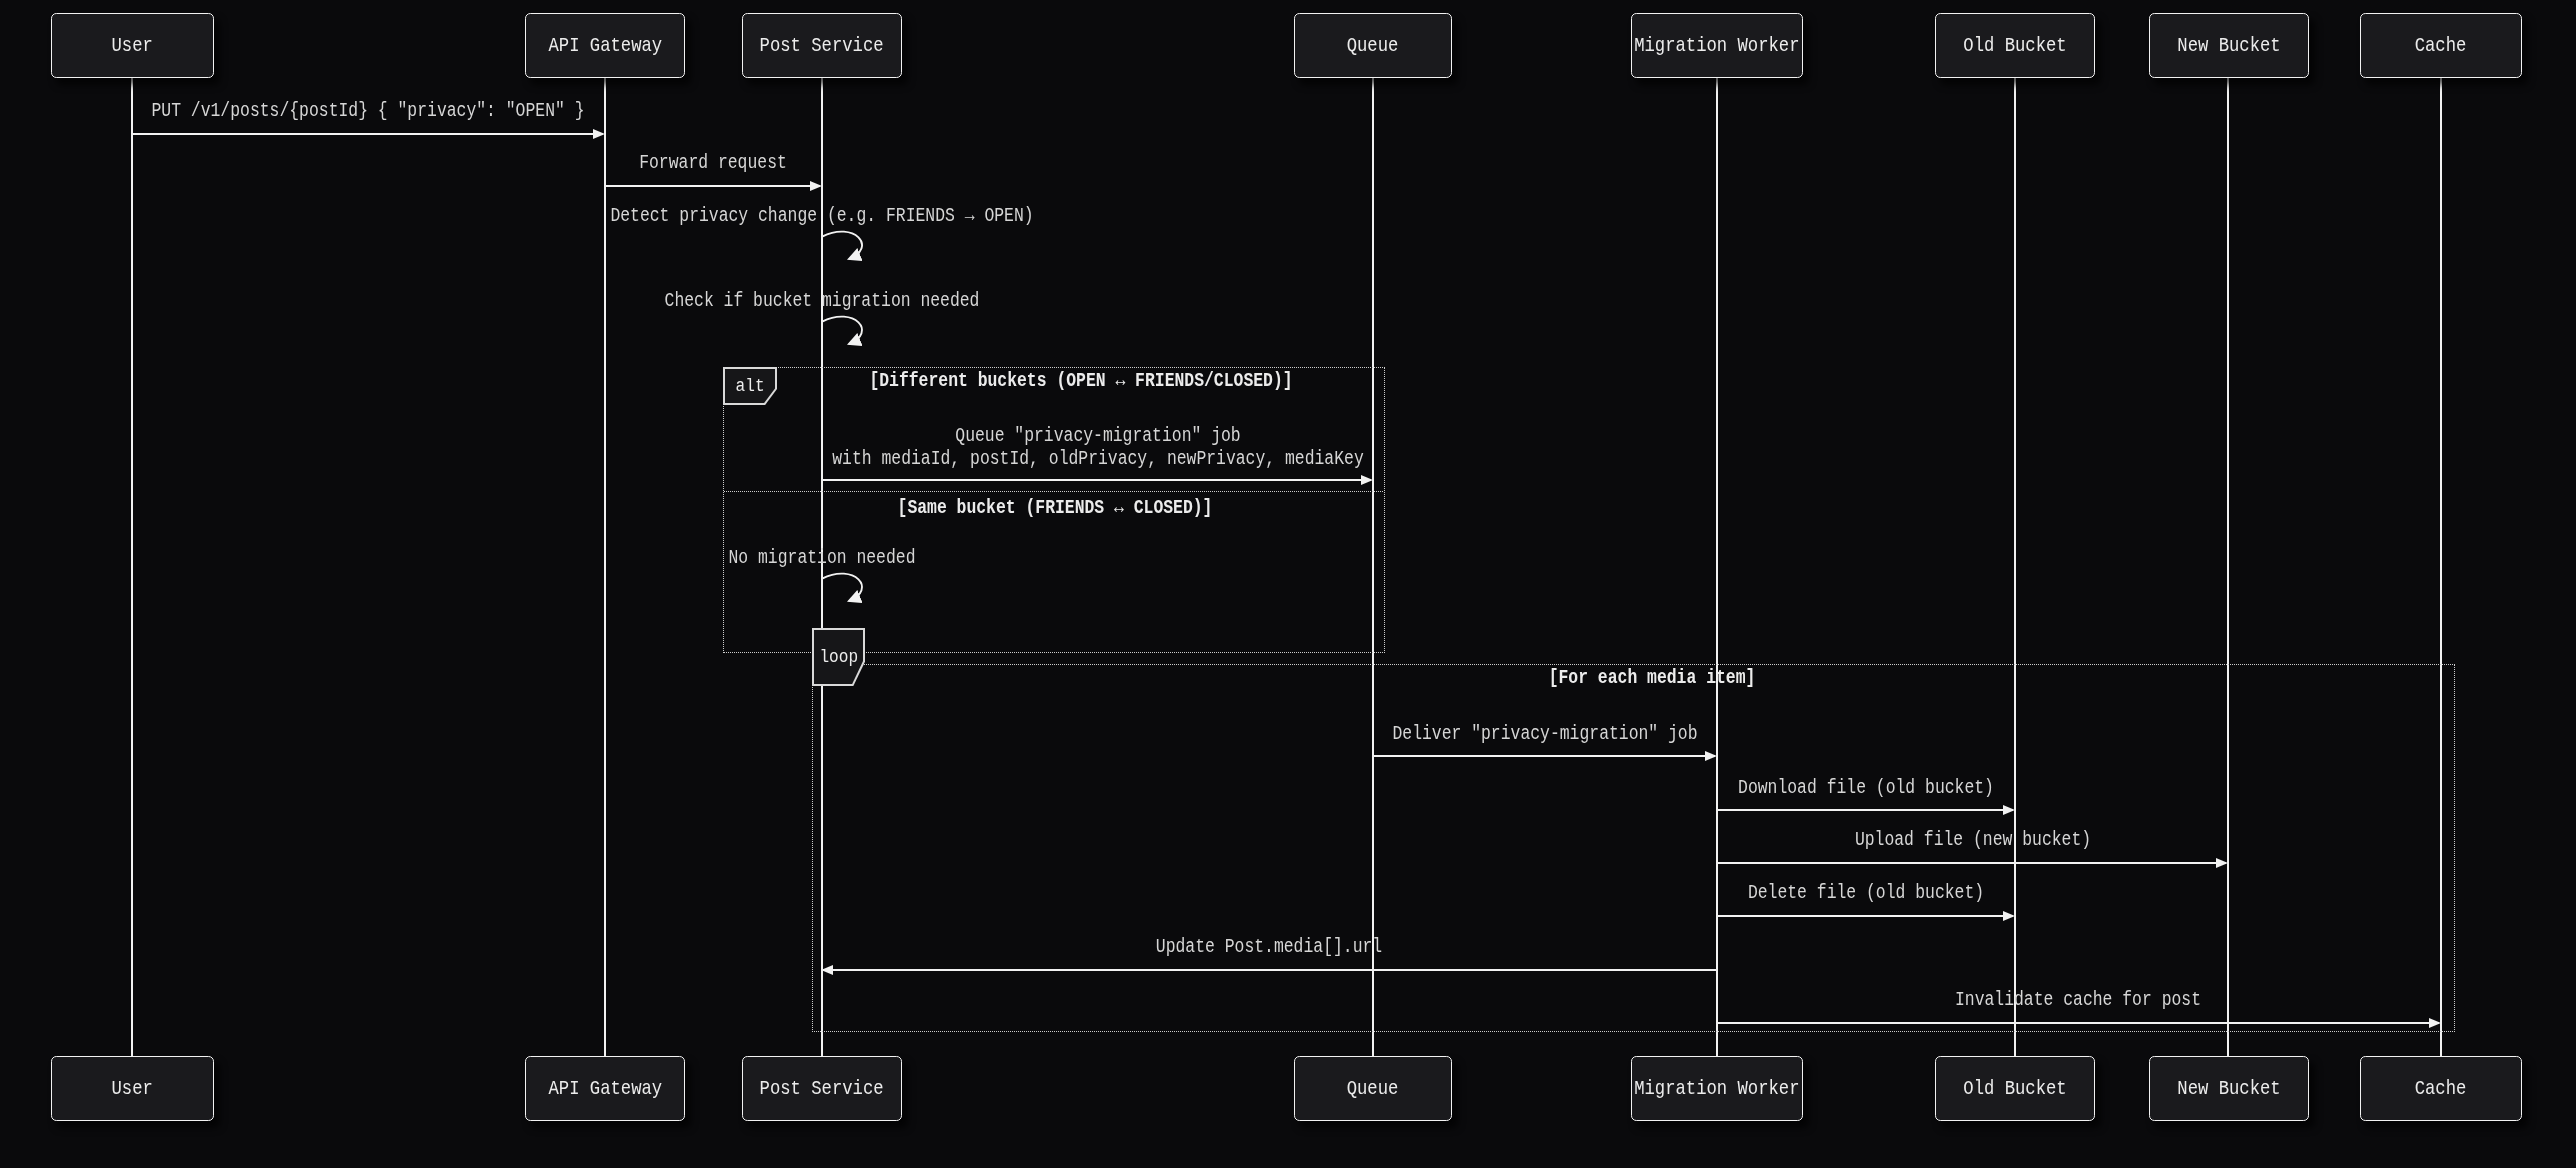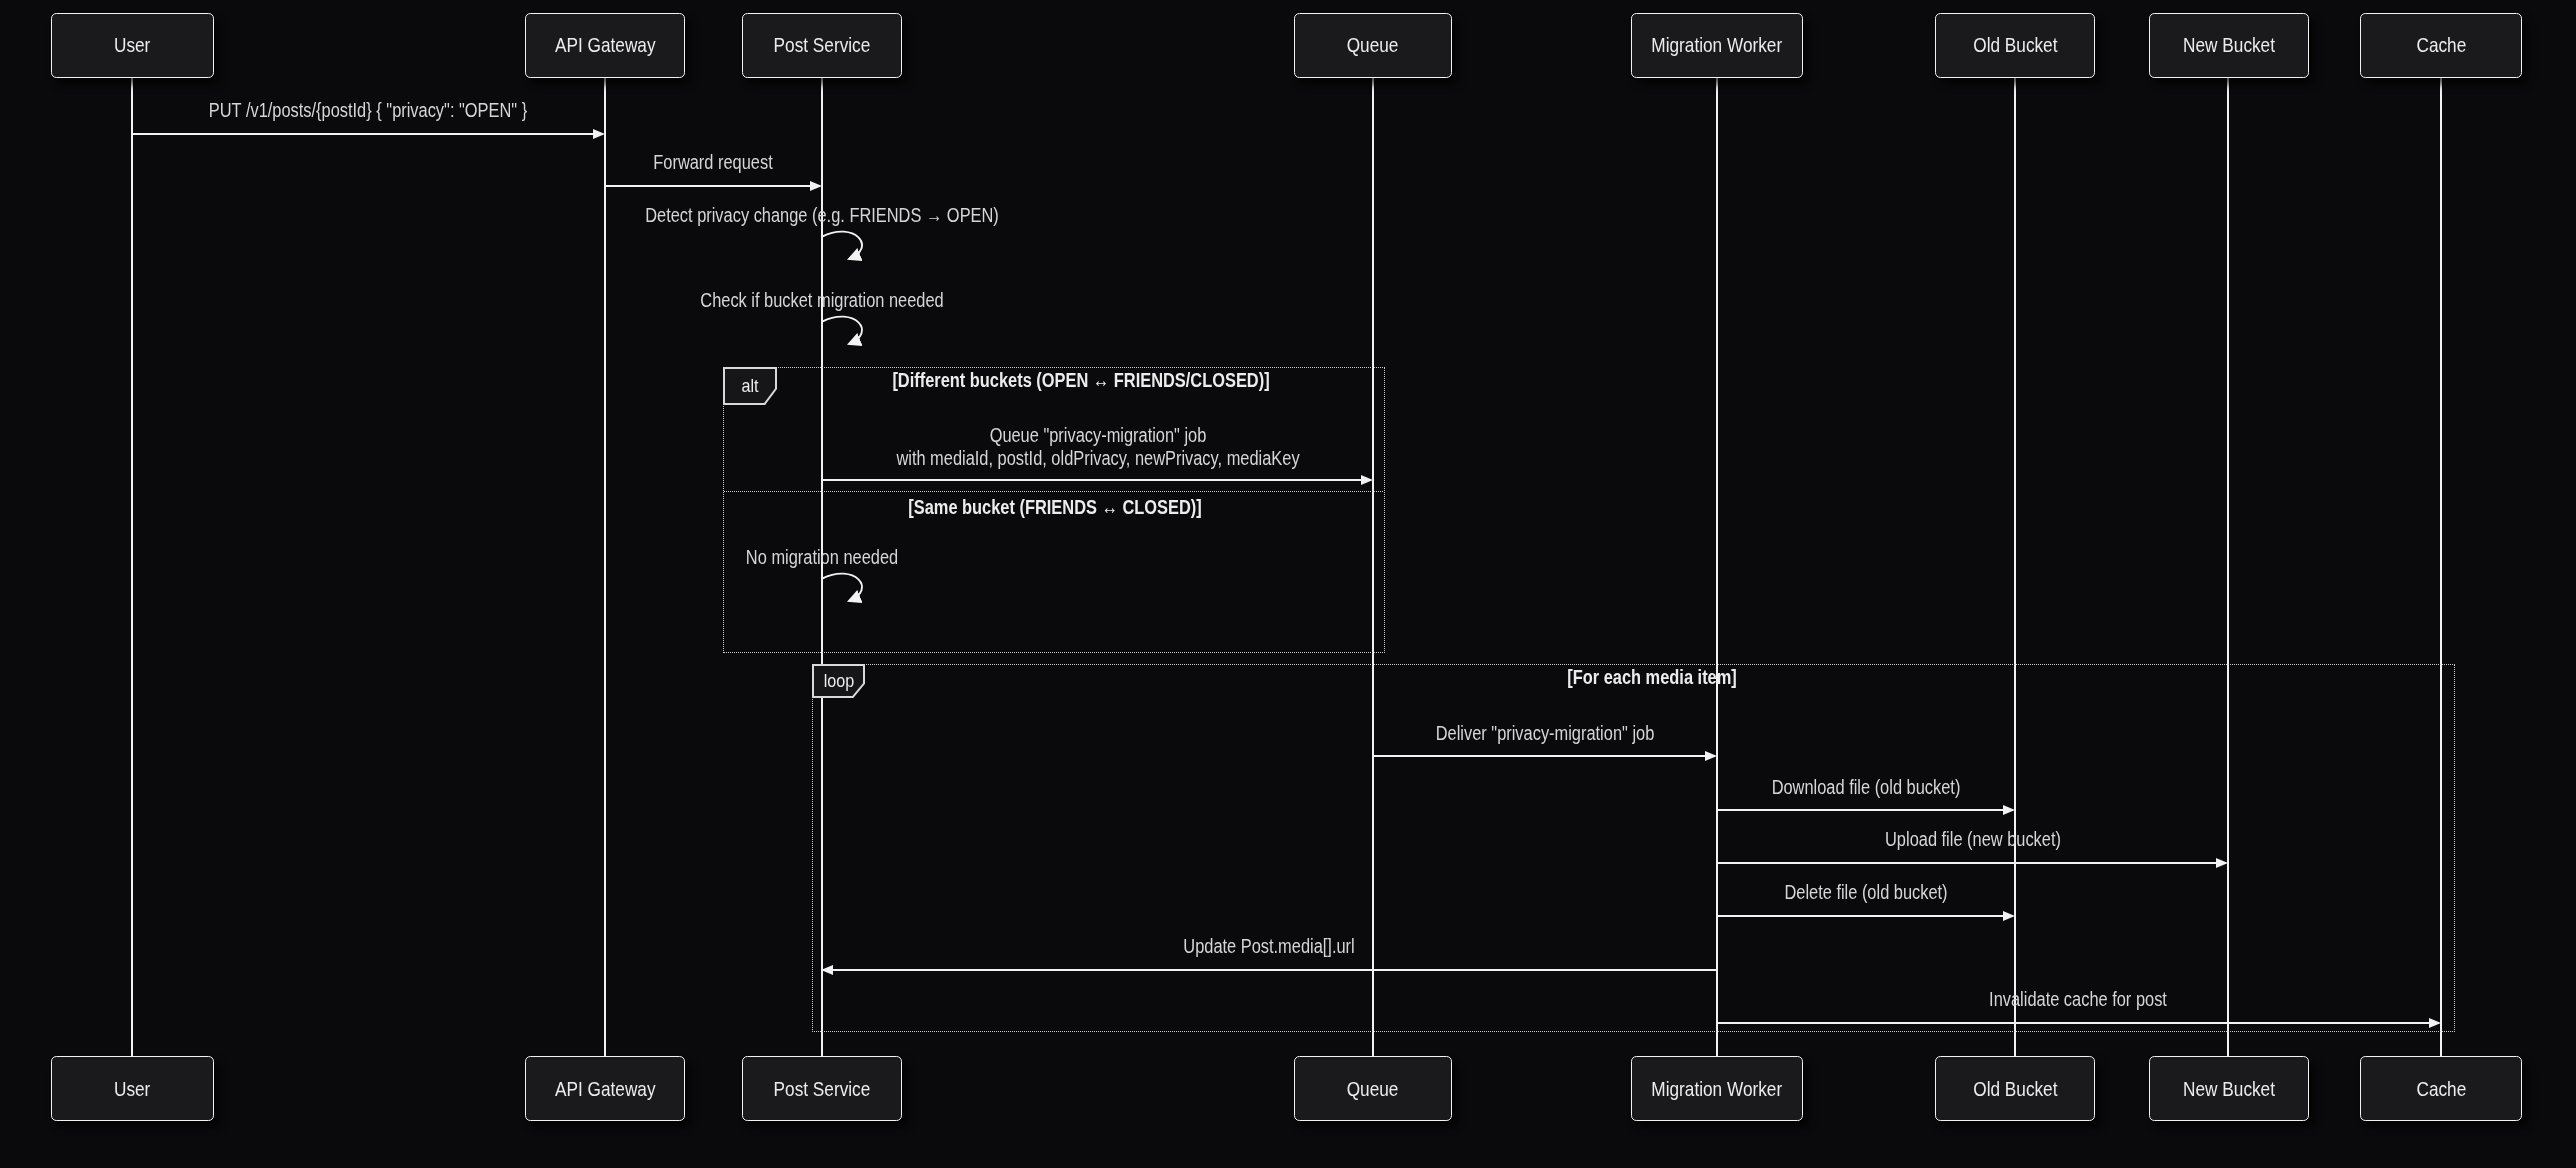--- a/index.html
+++ b/index.html
@@ -1,19 +1,19 @@
 <!DOCTYPE html>
 <html style="font-size:8.5px"><head>
 <meta charset="utf-8">
 <style>
   html,body{margin:0;padding:0;background:#0a0a0c;}
   #stage{
     position:relative;width:2576px;height:1168px;overflow:hidden;
     background:var(--bg,#0a0a0c);
-    font-family:Liberation Sans, sans-serif;
+    font-family:Liberation Mono, monospace;
   }
   
   .box{
     position:absolute;height:65px;
     background:var(--boxfill,#1a1a1d);
     border:1.6px solid var(--line,#f2f2f2);
     border-radius:5.3px;
     box-shadow:5.3px 6.4px 7.5px rgba(0,0,0,.65);
     display:flex;align-items:center;justify-content:center;
     z-index:6;box-sizing:border-box;
@@ -170,21 +170,21 @@
     <div>with mediaId, postId, oldPrivacy, newPrivacy, mediaKey</div>
   </div>
   <div class="arrow arrow-right" style="left:822px;top:479px;width:549px"></div>
 
   <div class="msg" style="left:822px;top:546px">No migration needed</div>
   <svg class="selfloop" style="left:820px;top:571px" width="60" height="43" viewBox="0 0 112 80">
     <path d="M 4 14 C 64 -16, 108 34, 54 56" fill="none" stroke="#f2f2f2" stroke-width="3.5" marker-end="url(#ah)"></path>
   </svg>
 
   <div class="frame" style="left:812px;top:664px;width:1643px;height:368px"></div>
-  <div class="flabel" style="left:812px;top:664px;width:53px;height:34px">
+  <div class="flabel" style="left:812px;top:628px;width:53px;height:58px">
     <div class="inner">
         <span>loop</span>
       </div>
   </div>
   <div class="cond" style="left:1652px;top:666px">[For each media item]</div>
 
   <div class="msg" style="left:1545px;top:722px">Deliver "privacy-migration" job</div>
   <div class="arrow arrow-right" style="left:1373px;top:755px;width:342px"></div>
 
   <div class="msg" style="left:1866px;top:776px">Download file (old bucket)</div>

